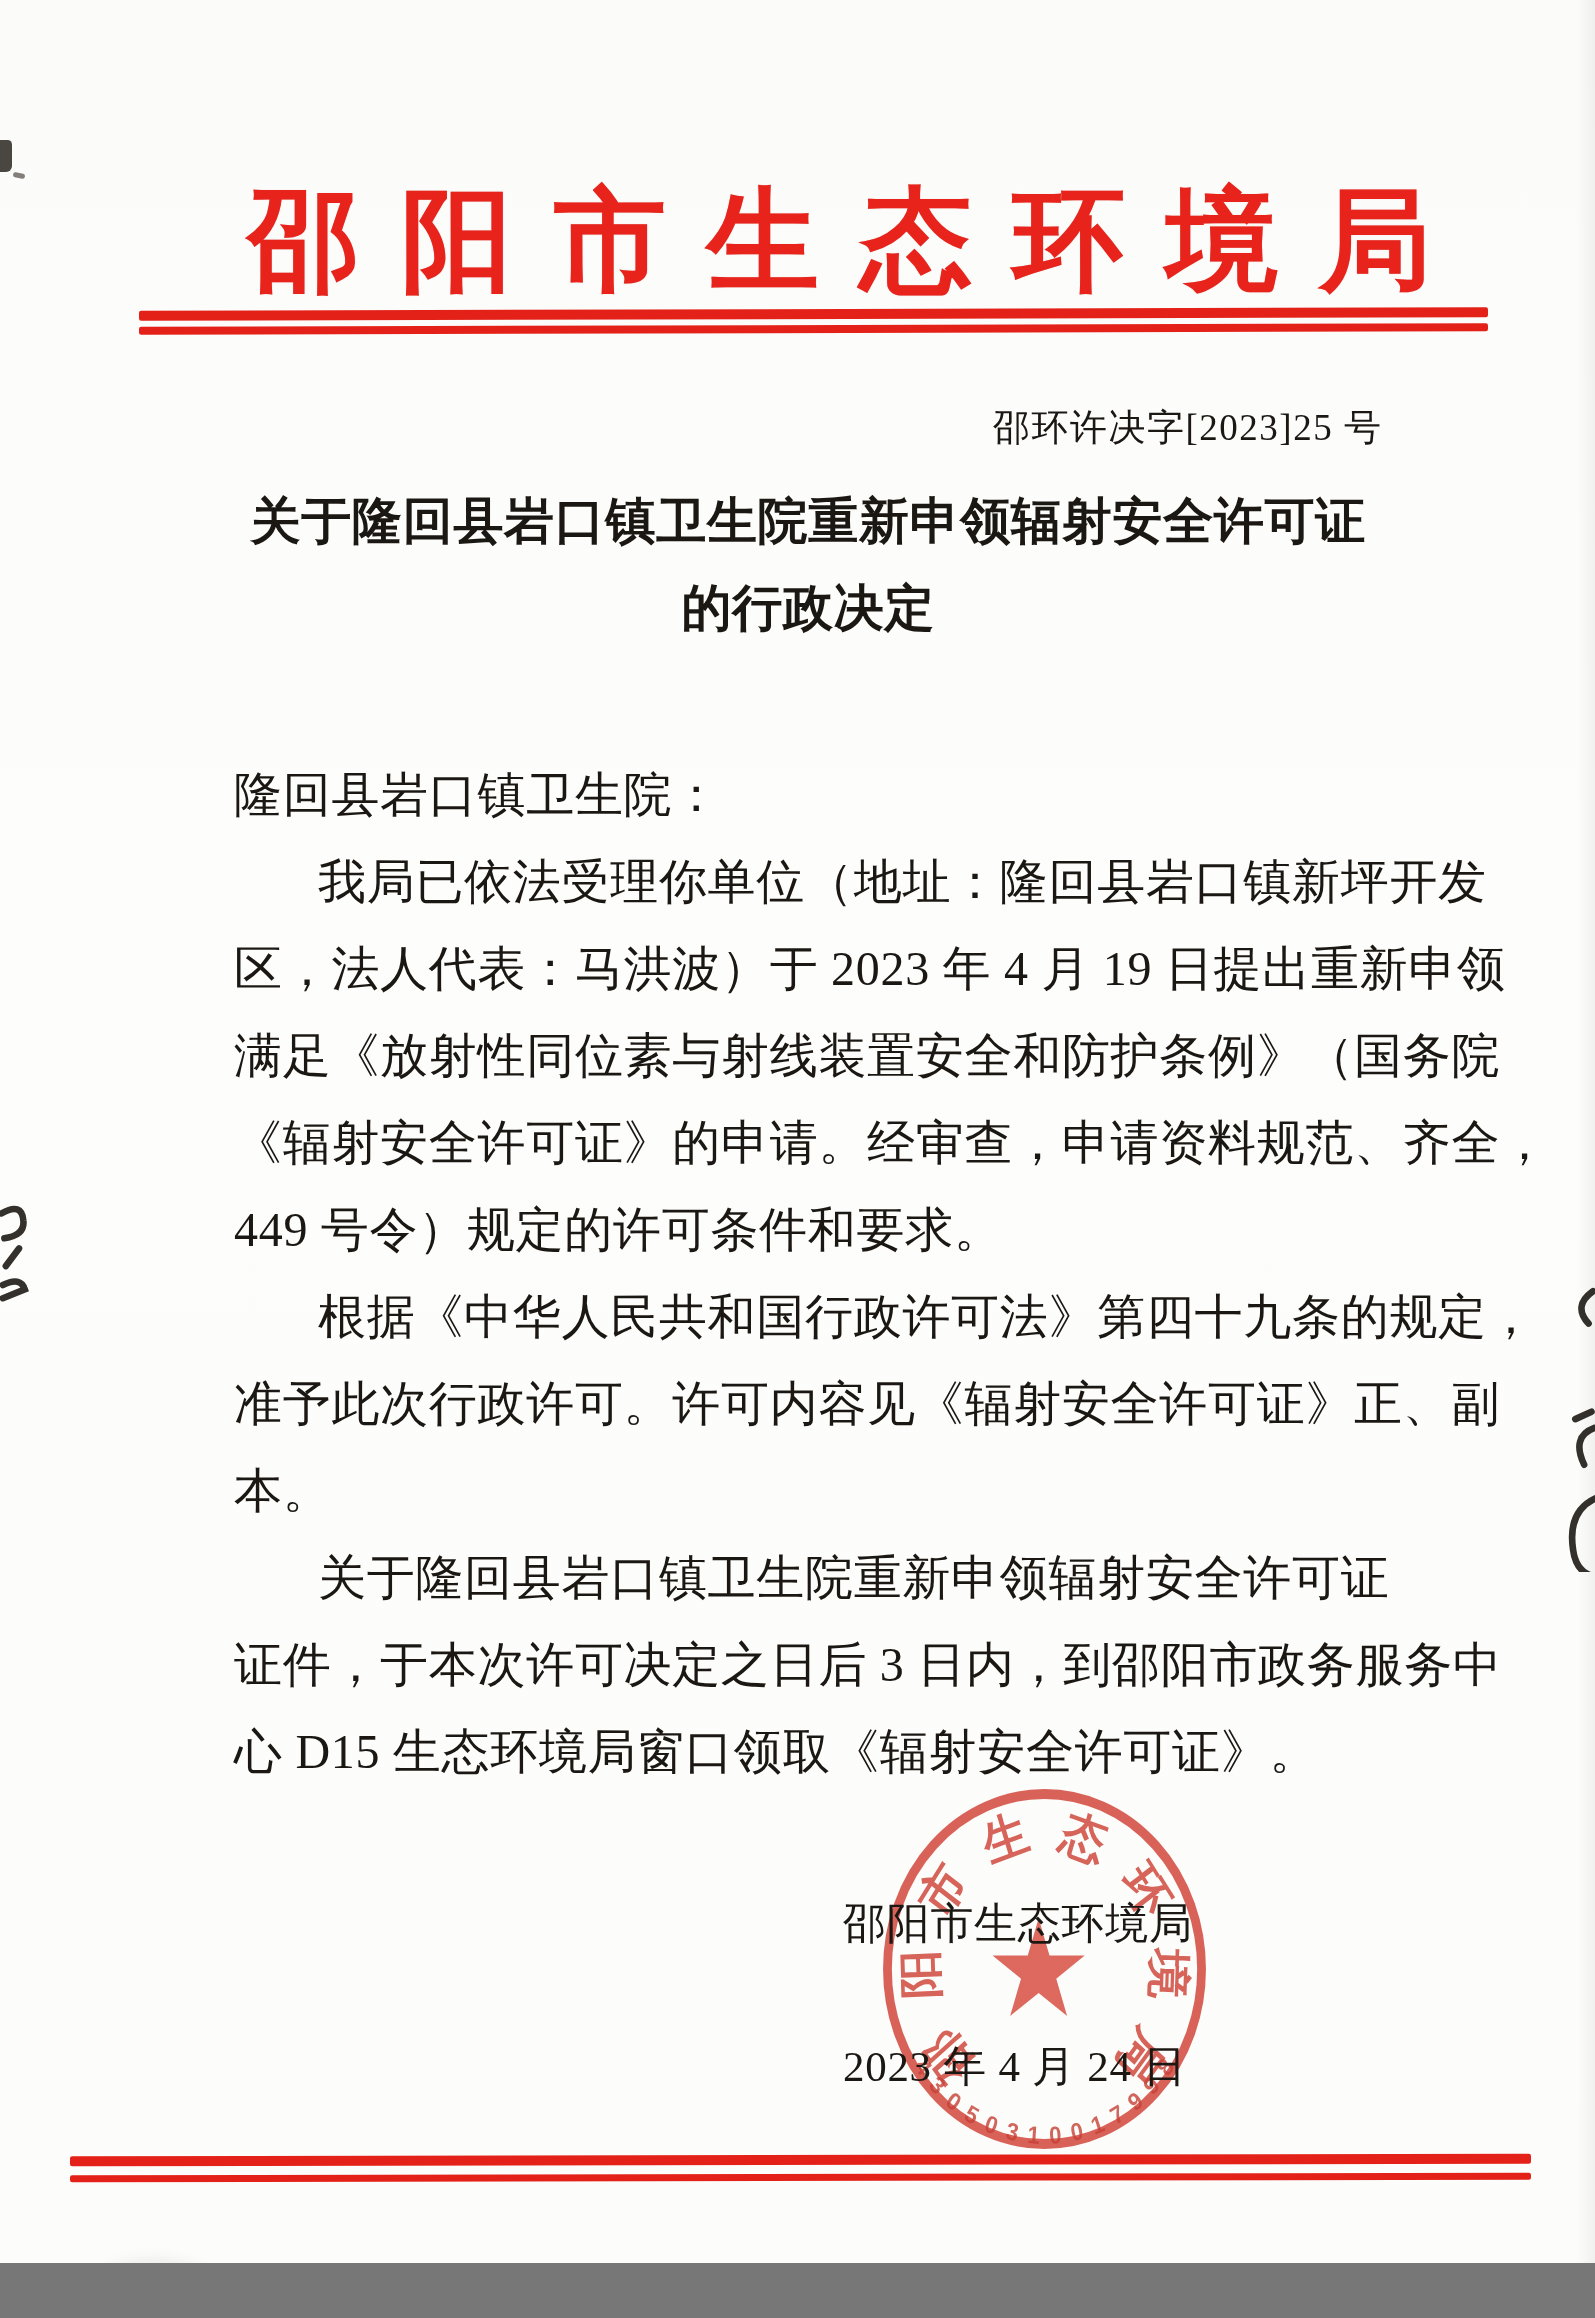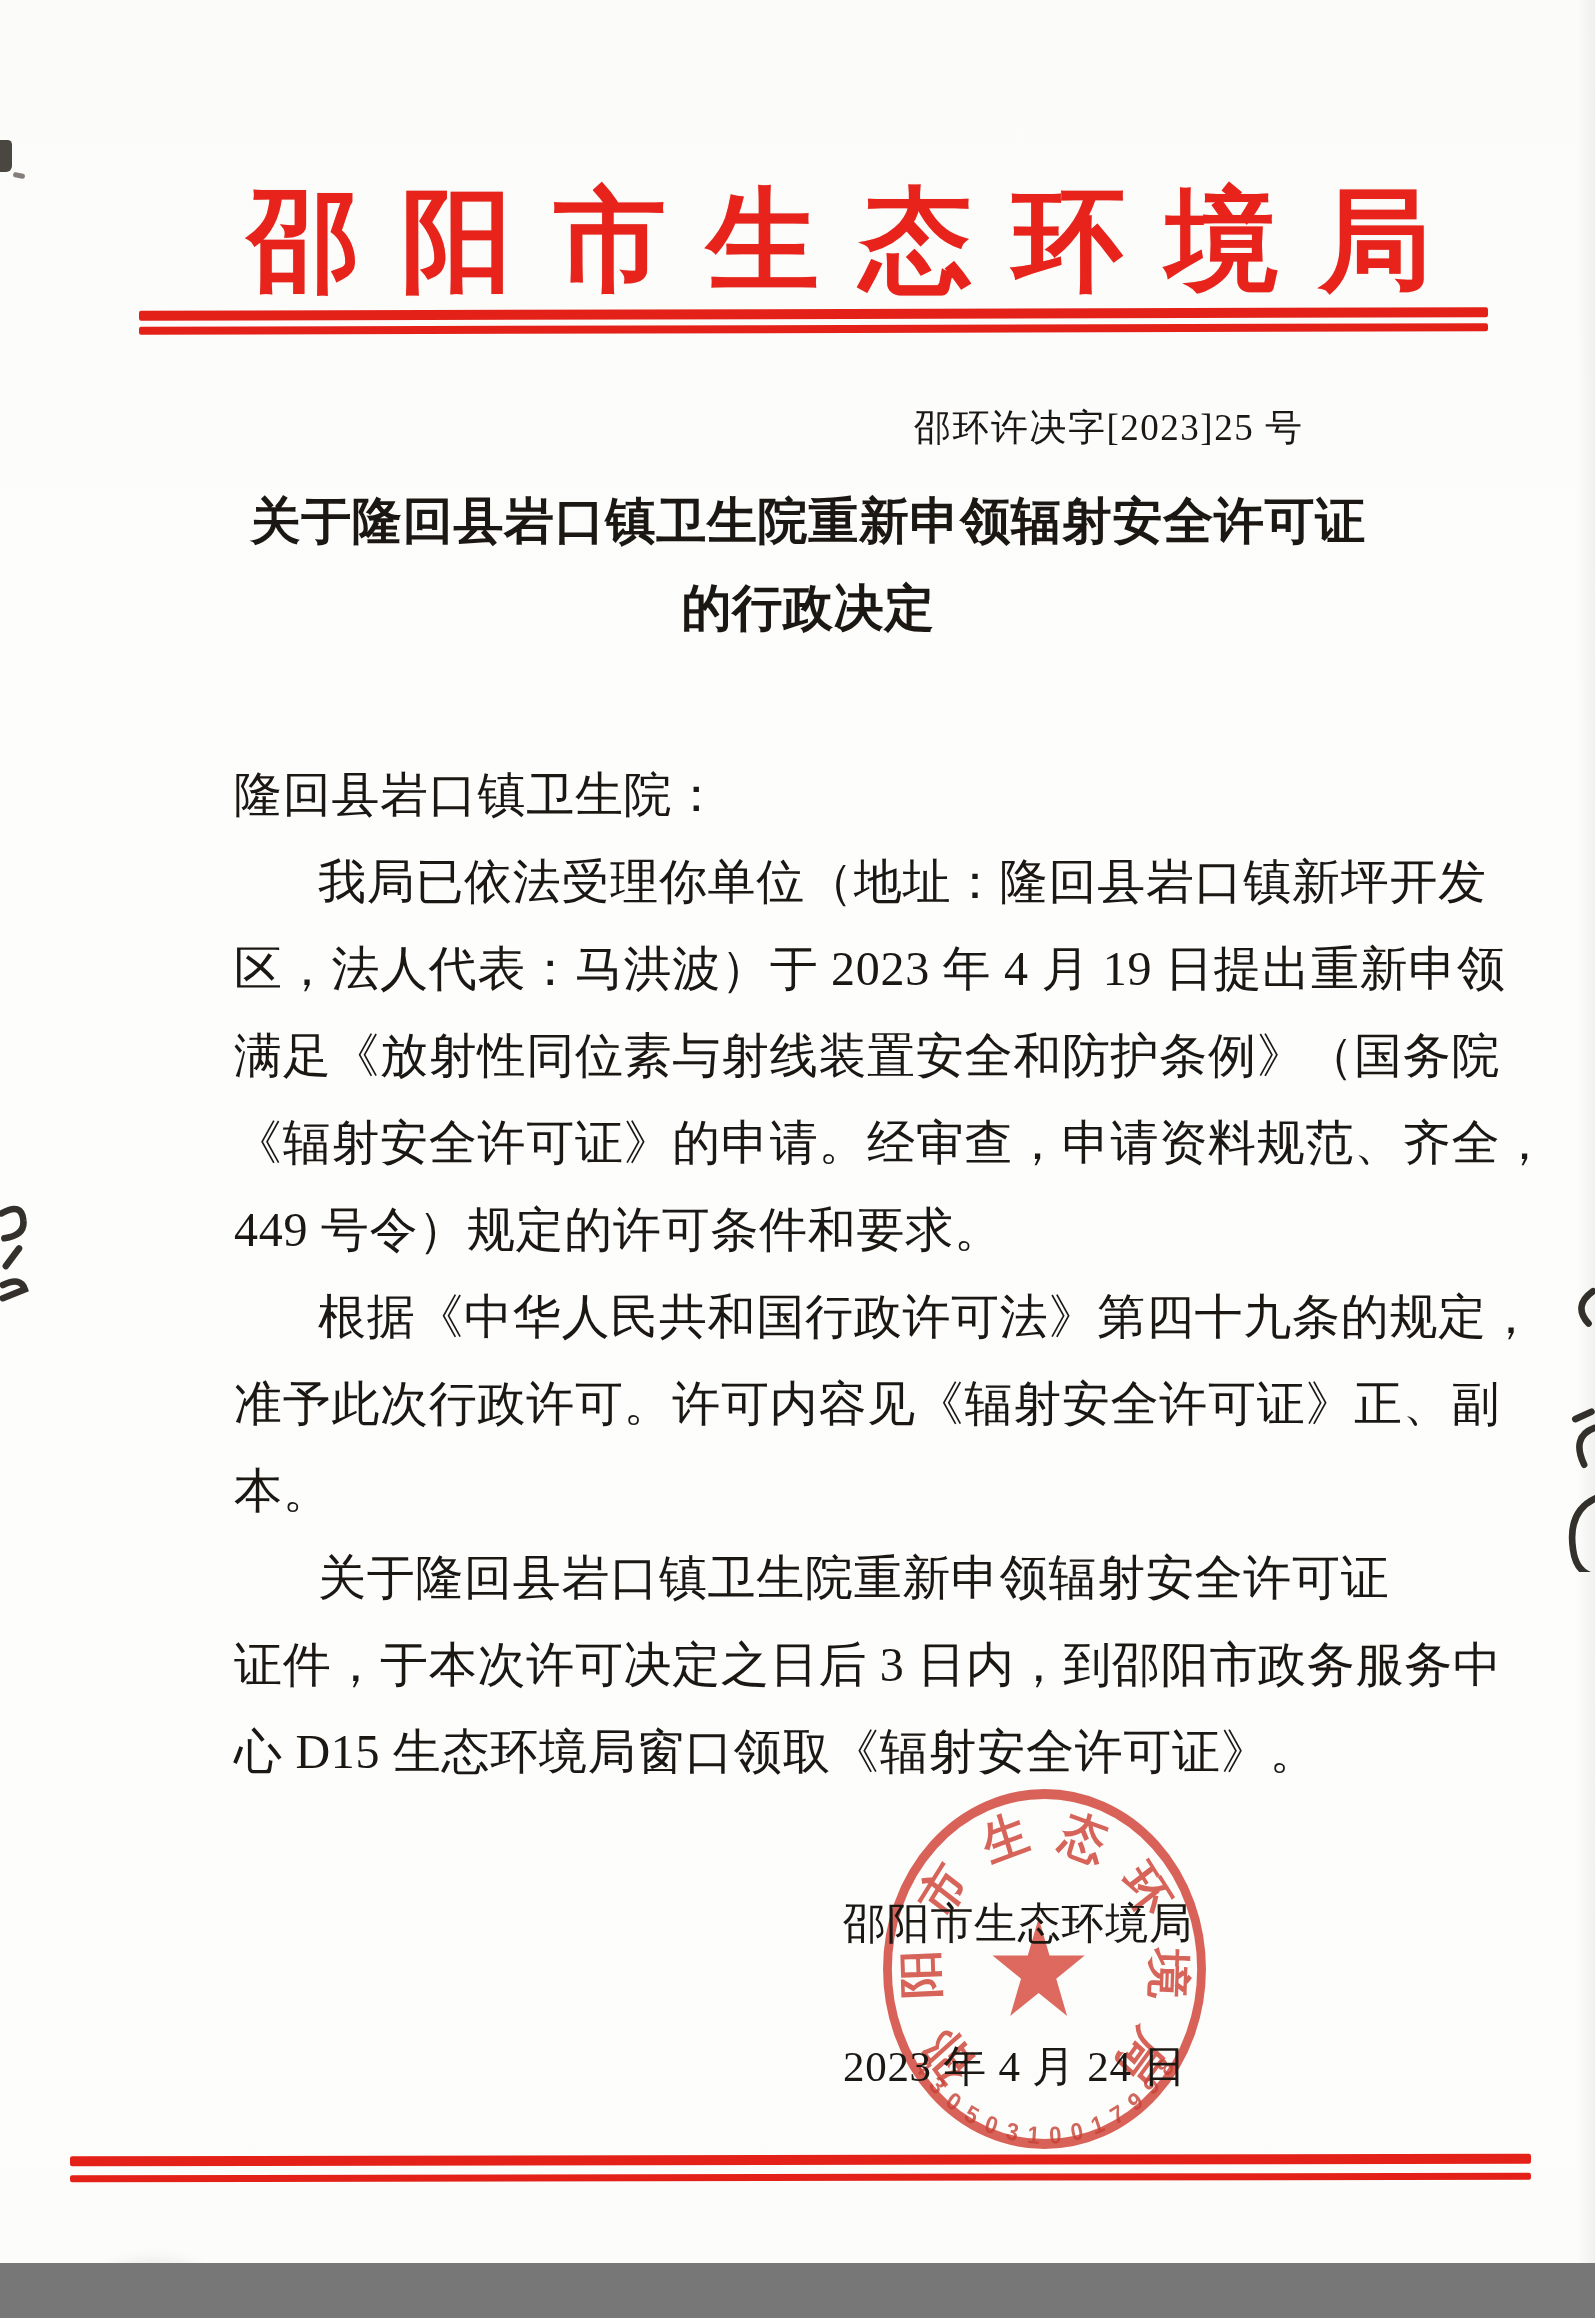--- a/index.html
+++ b/index.html
@@ -26,21 +26,21 @@
     color:#e8231b;
     text-shadow:0 0 0.7px rgba(180,20,10,.4);
   }
   .rule{position:absolute;background:#e32118;border-radius:2.2px;}
   .rule-top-1{top:309px;left:139px;width:1349px;height:9.6px;transform:rotate(-.15deg);}
   .rule-top-2{top:325px;left:139px;width:1349px;height:8px;transform:rotate(-.15deg);}
   .rule-bot-1{top:2155px;left:70px;width:1461px;height:9.6px;transform:rotate(-.1deg);}
   .rule-bot-2{top:2174px;left:70px;width:1461px;height:7.3px;transform:rotate(-.1deg);}
   
   .doc-number{
-    position:absolute;top:406px;left:914px;
+    position:absolute;top:406px;left:993px;
     font-size:37px;line-height:1.2;white-space:nowrap;
     letter-spacing:1.5px;
   }
   .doc-title{
     position:absolute;top:478px;left:0;right:0;
     transform:translateX(10.3px);
     text-align:center;
     font-size:50px;line-height:87px;font-weight:700;
     letter-spacing:0.7px;
   }

